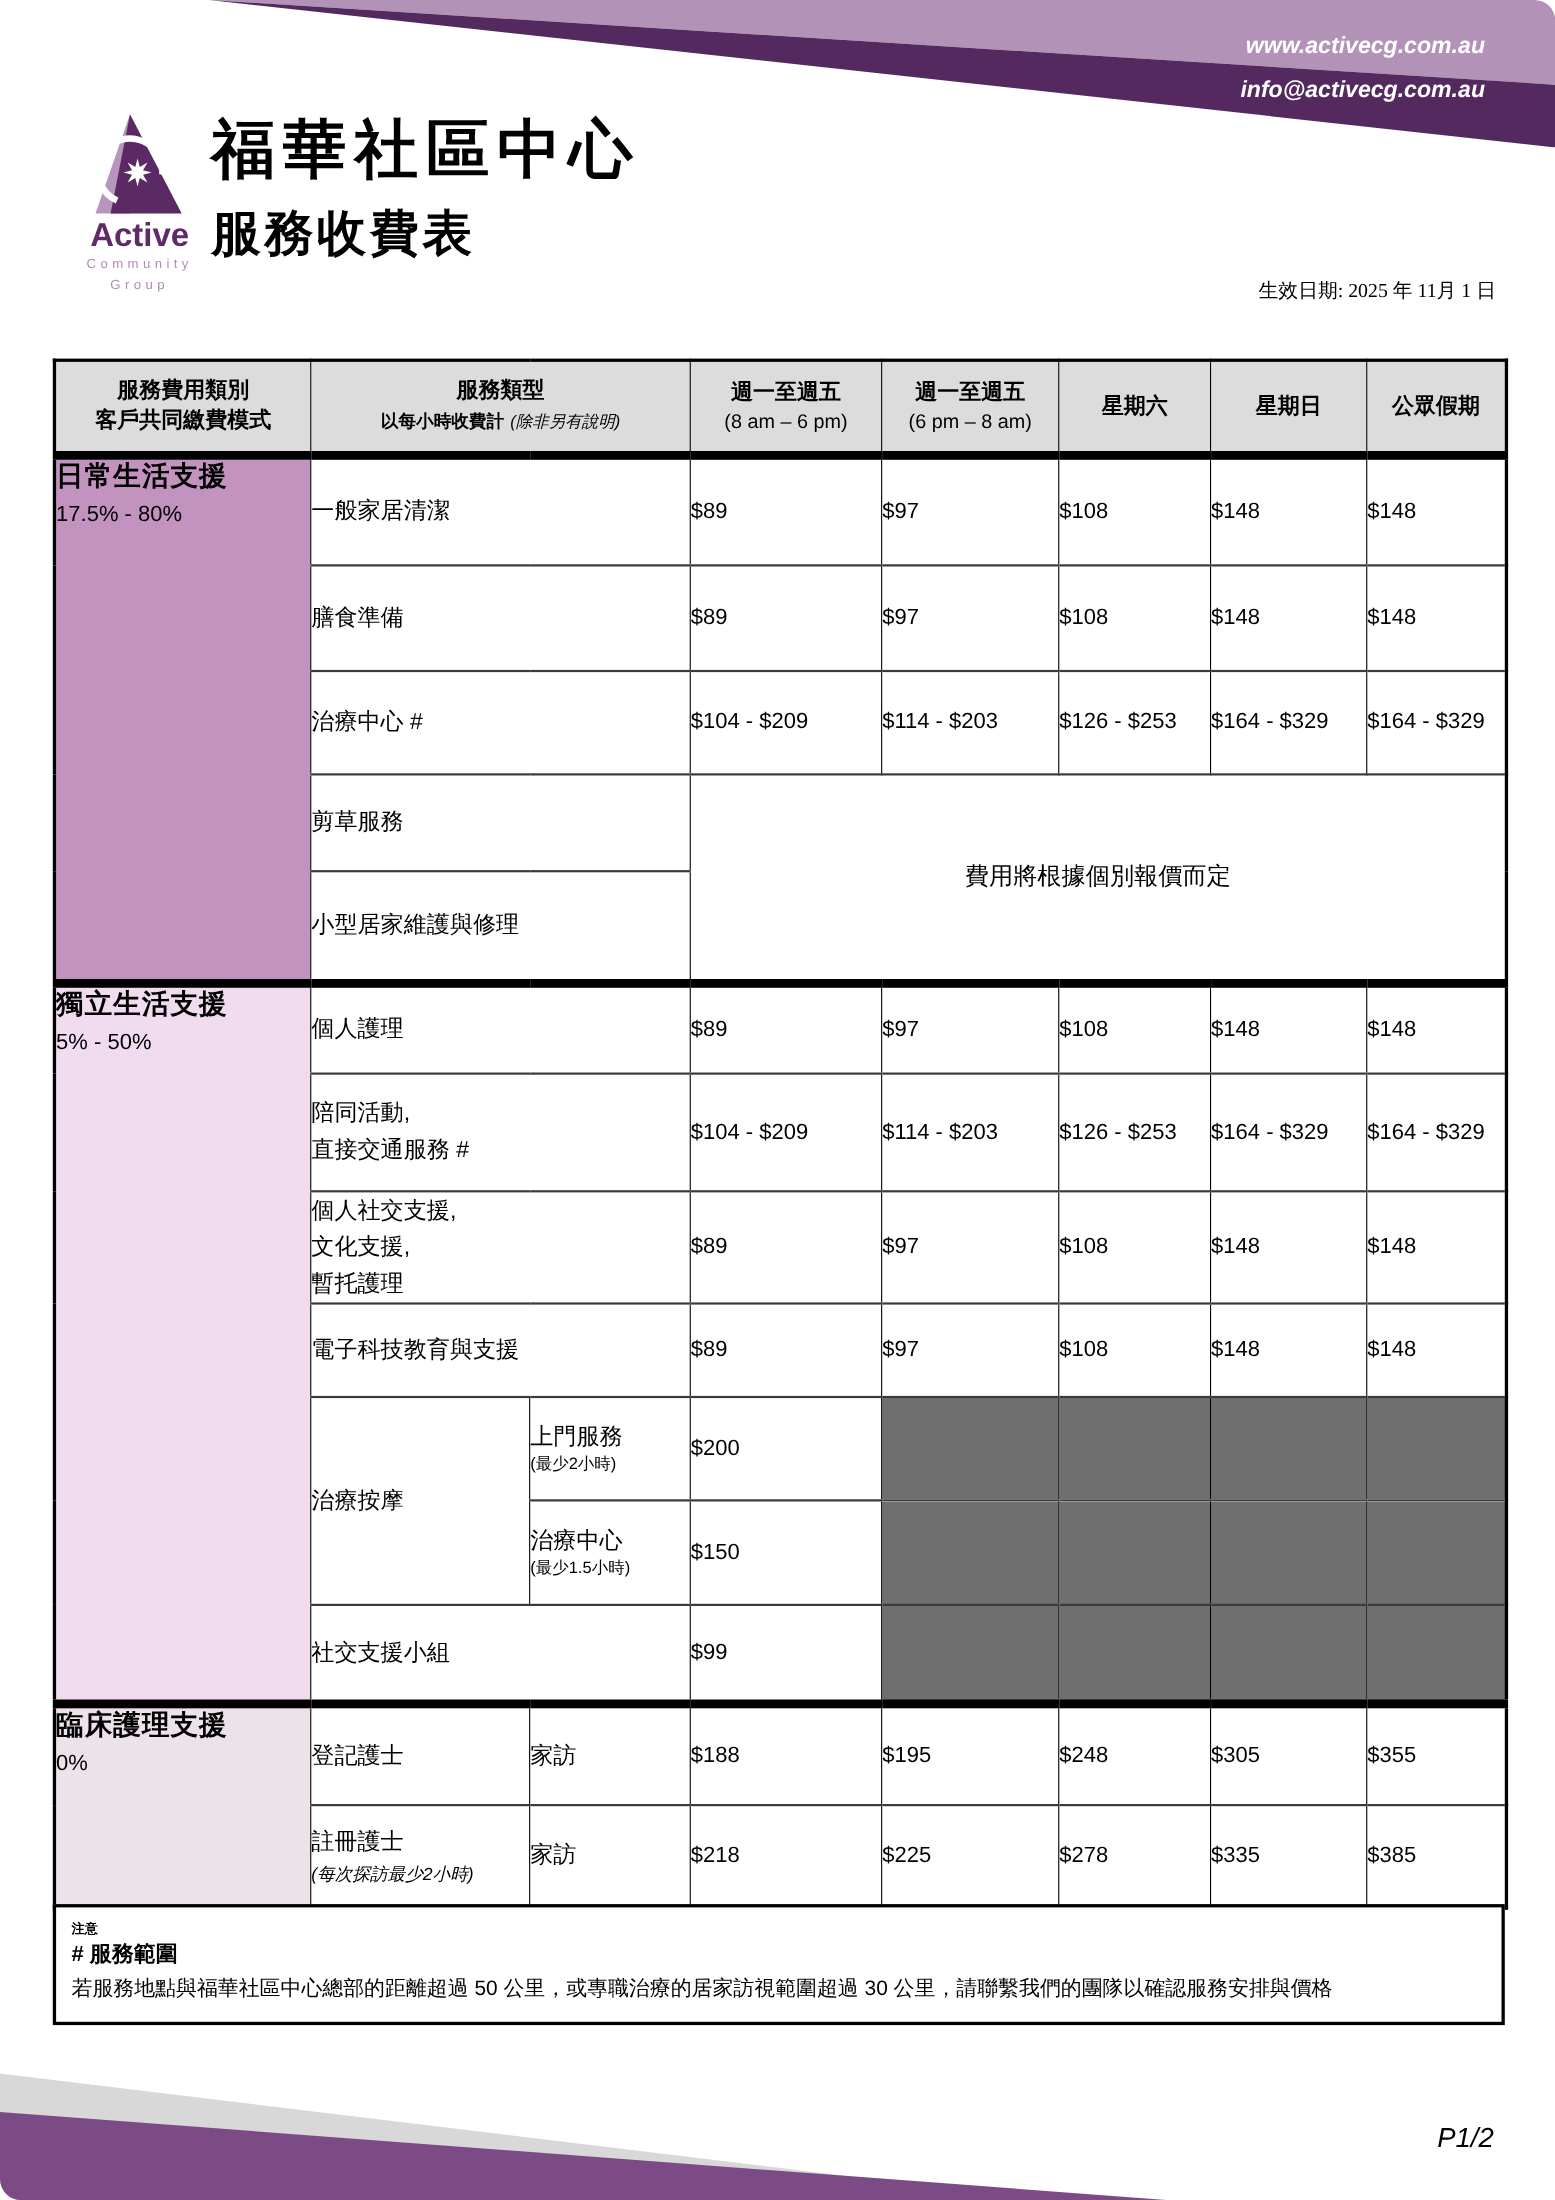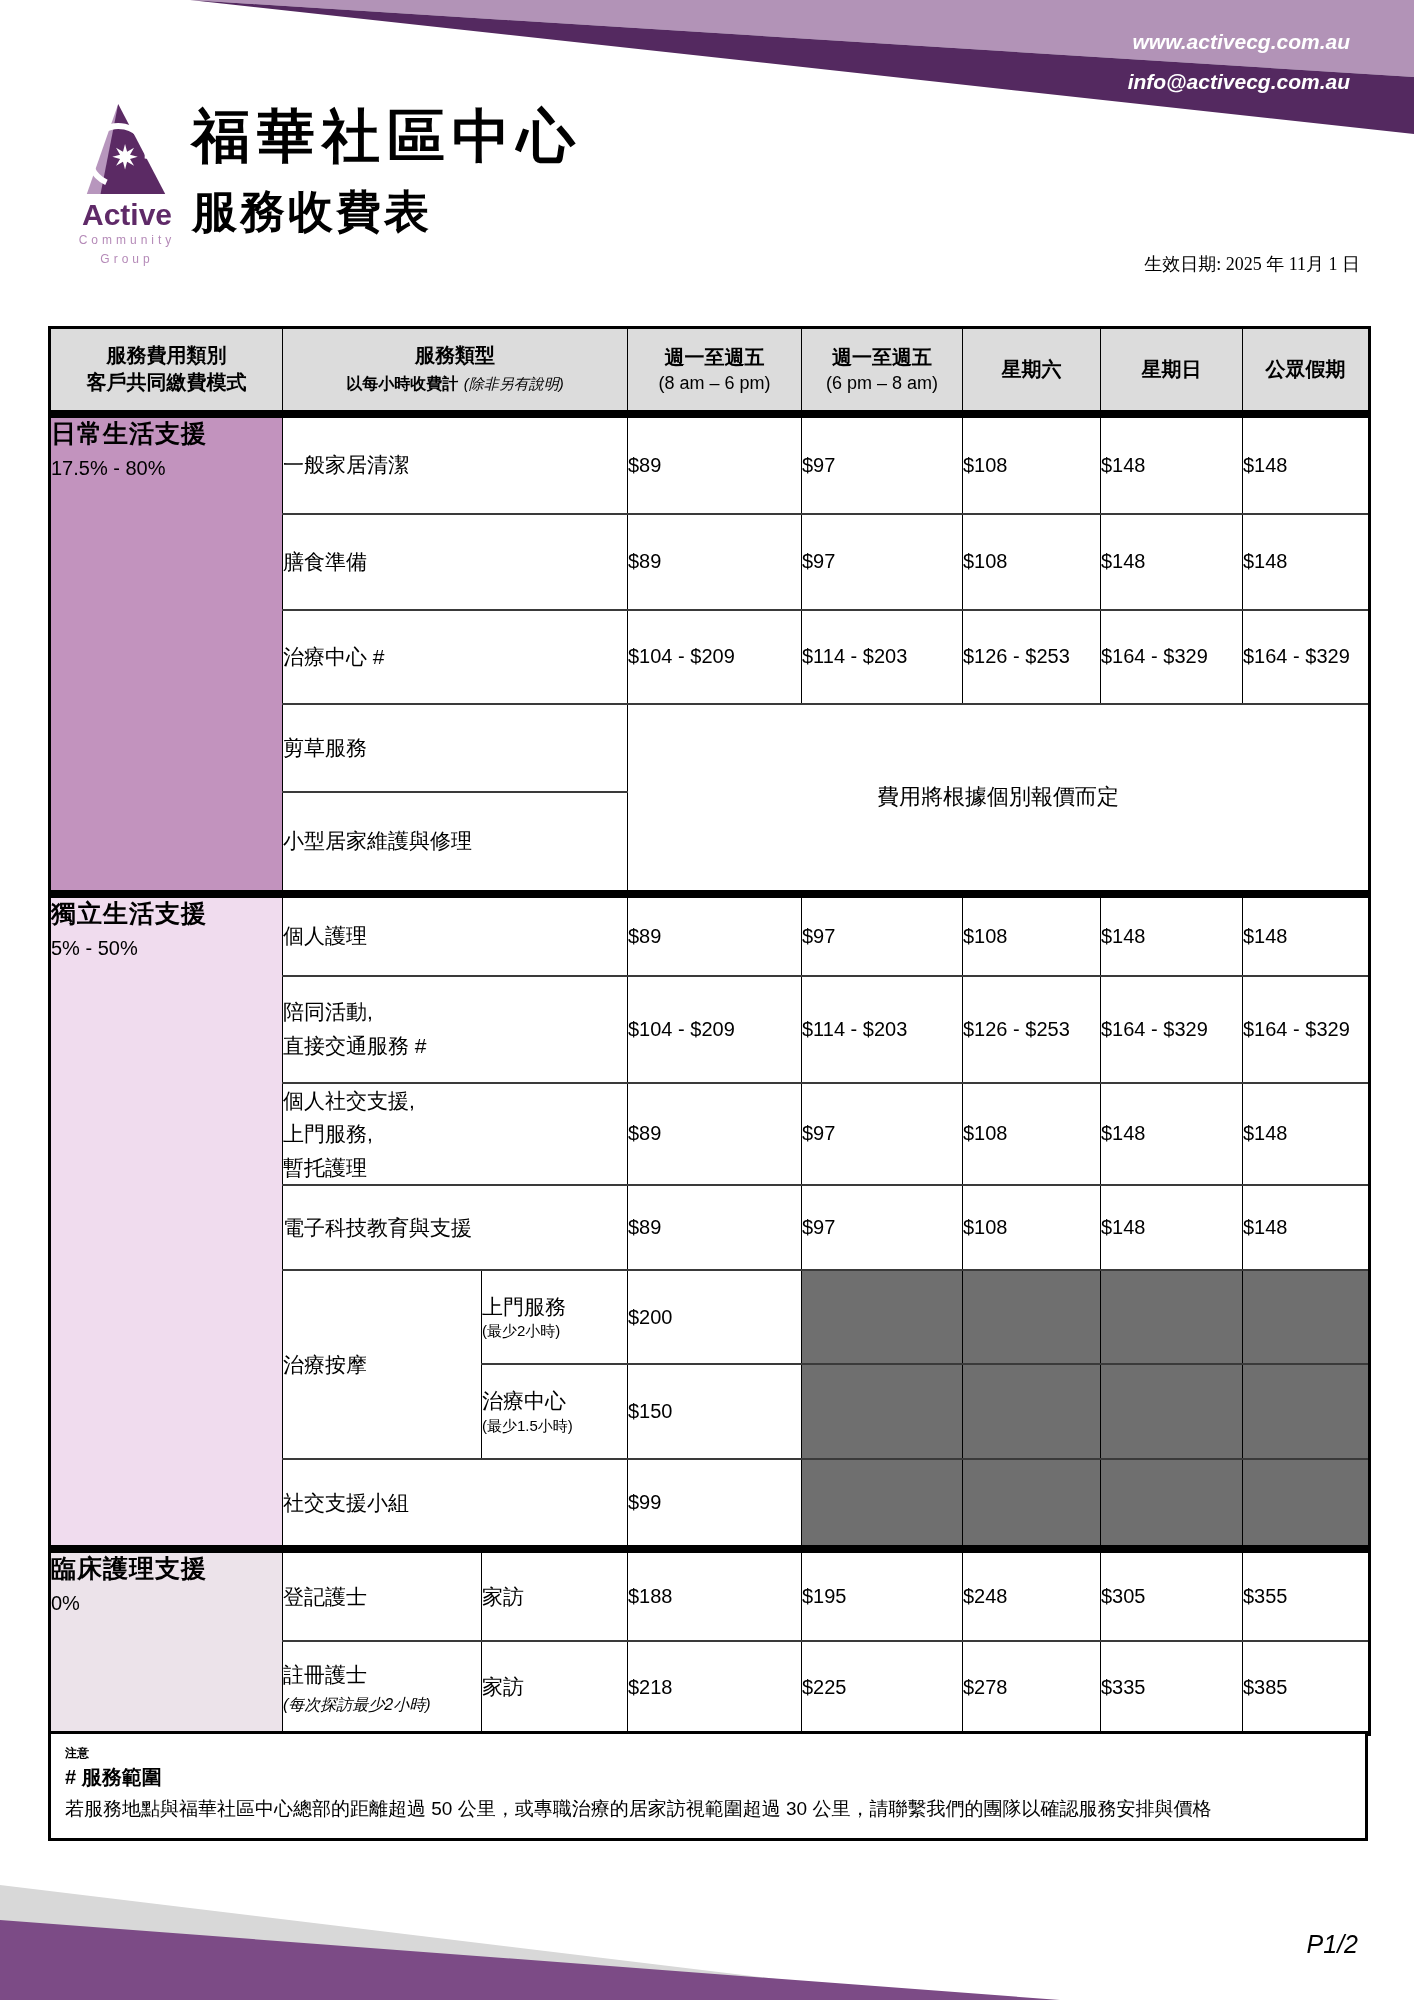--- a/index.html
+++ b/index.html
@@ -1,17 +1,17 @@
 <!DOCTYPE html>
 <html><head>
 <meta charset="utf-8">
 <style>
   html,body{margin:0;padding:0;background:#fff;}
   .page{position:relative;width:1414px;height:2000px;background:#fff;overflow:hidden;
-        font-family:"Liberation Sans","DejaVu Sans",sans-serif;color:#000;}
+        font-family:"Liberation Sans","DejaVu Sans",sans-serif;color:#000;border-radius:19px;}
 
   
   .banner{position:absolute;top:0;left:0;width:1414px;height:140px;}
   .banner-mauve{position:absolute;top:0;left:0;width:1414px;height:140px;background:#b293b7;
         clip-path:polygon(190px 0,1414px 0,1414px 77px);}
   .banner-purple{position:absolute;top:0;left:0;width:1414px;height:140px;background:#542960;
         clip-path:polygon(190px 0,1414px 77px,1414px 134px);}
   .banner-web{position:absolute;top:30px;right:64px;color:#fff;font-size:21px;
         font-weight:bold;font-style:italic;}
   .banner-email{position:absolute;top:70px;right:64px;color:#fff;font-size:21px;
@@ -189,21 +189,21 @@
       </td>
       <td class="c-price">$104 - $209</td>
       <td class="c-price">$114 - $203</td>
       <td class="c-price">$126 - $253</td>
       <td class="c-price">$164 - $329</td>
       <td class="c-price">$164 - $329</td>
     </tr>
     <tr style="height:101px">
       <td class="c-svc" colspan="2">
         <div>個人社交支援,</div>
-        <div>上門服務,</div>
+        <div>文化支援,</div>
         <div>暫托護理</div>
       </td>
       <td class="c-price">$89</td>
       <td class="c-price">$97</td>
       <td class="c-price">$108</td>
       <td class="c-price">$148</td>
       <td class="c-price">$148</td>
     </tr>
     <tr style="height:85px">
       <td class="c-svc" colspan="2">電子科技教育與支援</td>

